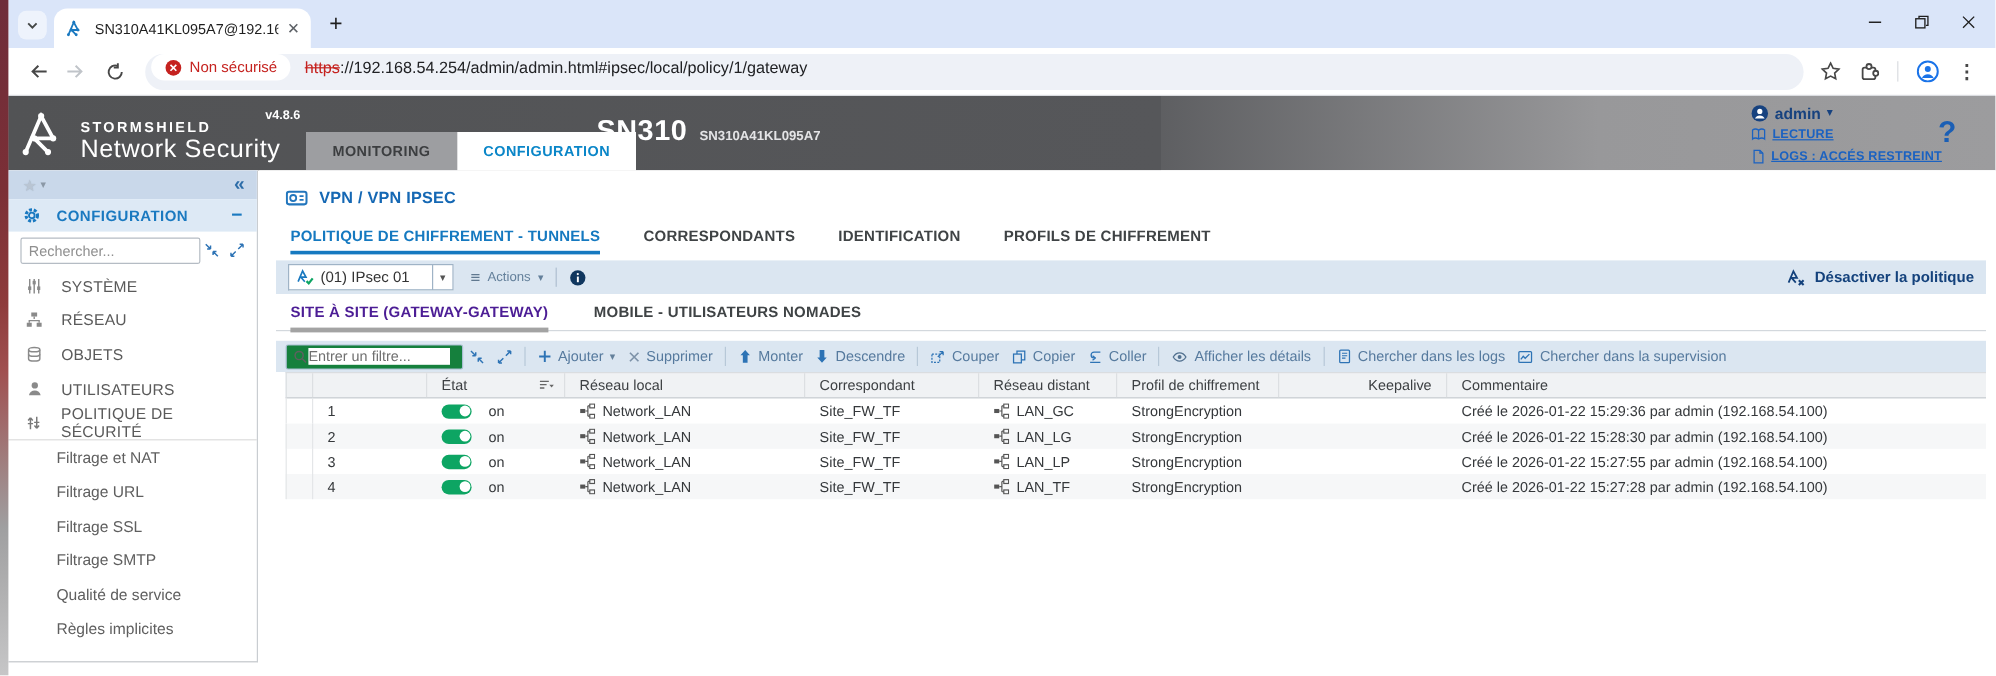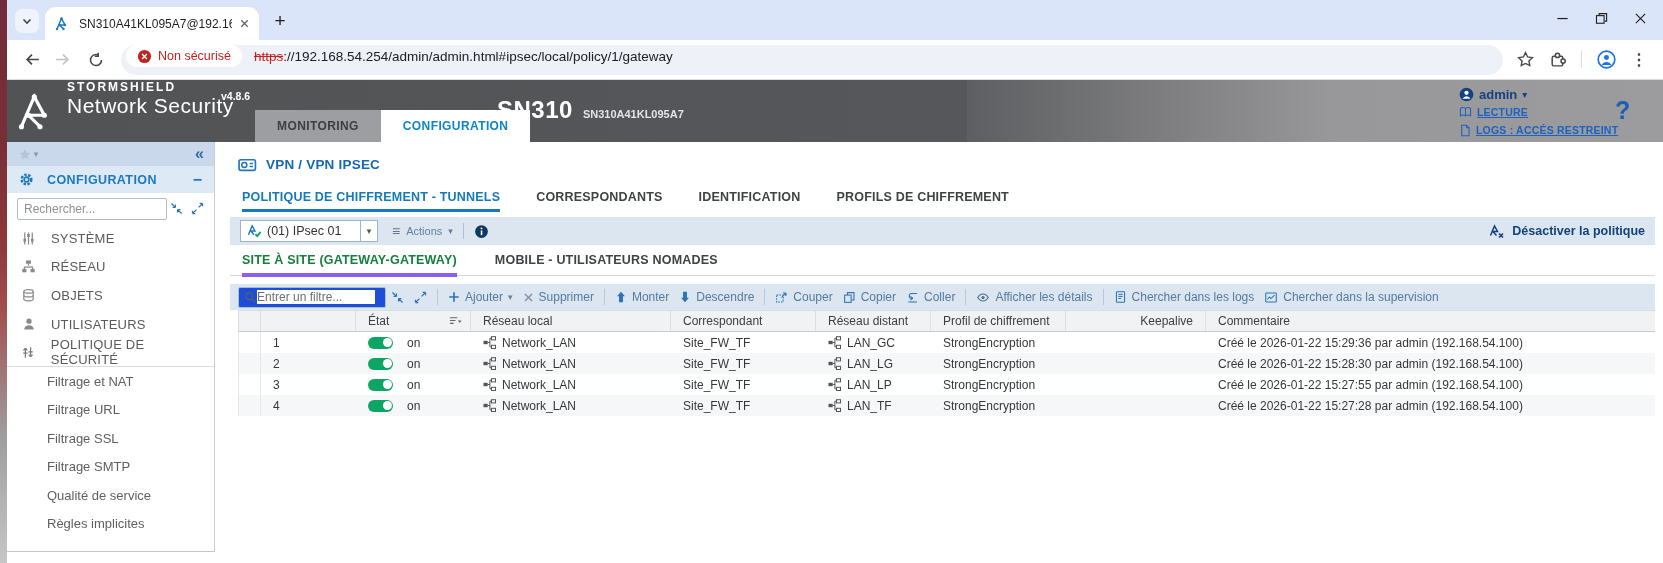--- a/index.html
+++ b/index.html
@@ -36,21 +36,21 @@
   .url-text { margin-left:12px; font-size:13.5px; color:#202124; white-space:nowrap; }
   .url-scheme { color:#c5221f; text-decoration:line-through; }
   .btool-right { display:flex; align-items:center; gap:15px; padding:0 6px; }
   .vsep-chrome { width:1px; height:17px; background:#dadce0; }
 
   
   .app-header { position:absolute; left:7px; top:80px; right:0; height:62px;
     background:linear-gradient(90deg,#525355 0%,#56575a 58%,#95959700 0),
                linear-gradient(90deg,#525355 0%,#56575a 55%,#98989a 80%,#9c9c9e 100%); }
   .ss-logo { position:absolute; left:10px; top:11px; }
-  .brand { position:absolute; left:60px; top:0; color:#fff; }
+  .brand { position:absolute; left:60px; top:19px; color:#fff; }
   .brand .b1 { font-size:12px; font-weight:700; letter-spacing:2px; }
   .brand .b2 { font-size:21px; font-weight:400; letter-spacing:.5px; margin-top:0; }
   .version { position:absolute; left:214px; top:10px; font-size:10.5px; font-weight:700; color:#fff; }
   .hdr-tabs { position:absolute; left:248px; bottom:0; display:flex; }
   .hdr-tab { height:32px; padding:0 22px; display:flex; align-items:center; font-size:12px; font-weight:700; letter-spacing:.4px; }
   .hdr-tab.monitoring { background:#9d9ea1; color:#3c3e40; }
   .hdr-tab.configuration { background:#fff; color:#0a86c8; }
   .device { position:absolute; left:490px; top:16px; color:#fff; display:flex; align-items:baseline; }
   .device .model { font-size:24px; font-weight:700; letter-spacing:.5px; }
   .device .serial { font-size:11px; font-weight:700; color:#e4e4e6; margin-left:10px; }
@@ -103,25 +103,25 @@
   .actions-burger { font-size:14px; color:#60788f; }
   .actions-label { font-size:11px; color:#64809b; }
   .caret-sm { font-size:9px; color:#64809b; }
   .vsep-blue { width:1px; height:16px; background:#aebfd0; margin:0 10px; }
   .disable-policy { margin-left:auto; display:flex; align-items:center; gap:7px; }
   .disable-label { font-size:12.5px; font-weight:600; color:#14427c; }
 
   .subtabs { position:absolute; top:111px; left:14px; right:8px; display:flex; gap:38px; padding-left:12px;
     border-bottom:1px solid #d3d8dd; }
   .subtab { font-size:12.5px; font-weight:700; letter-spacing:.2px; color:#3f4345; padding-bottom:6px; }
-  .subtab.active { color:#15803d; border-bottom:4px solid #8b5cf6; margin-bottom:-2px; }
+  .subtab.active { color:#4c1d95; border-bottom:4px solid #a3a3a3; margin-bottom:-2px; }
 
   .filter-bar { position:absolute; top:142px; left:14px; right:8px; height:26px; background:#dbe6f1;
     display:flex; align-items:center; padding:0 8px; font-size:12px; }
-  .filter-input-wrap { background:#1d4ed8; border:1px solid #a9bfd2; border-radius:2px; width:148px; height:21px;
+  .filter-input-wrap { background:#15803d; border:1px solid #a9bfd2; border-radius:2px; width:148px; height:21px;
     display:flex; align-items:center; padding:0 5px; }
   .filter-input { border:none; outline:none; width:118px; font-size:12px; color:#444; font-family:"Liberation Sans",sans-serif; }
   .filter-input::placeholder { color:#6f6f6f; }
   .tb-btn { display:flex; align-items:center; gap:5px; margin:0 5px; white-space:nowrap; }
   .tb-label { color:#567a9e; }
   .tb-sep { width:1px; height:16px; background:#b7c8d8; margin:0 5px; }
   .tree-btn2 { margin:0 5px; }
 
   
   .grid { position:absolute; top:168px; left:22px; right:8px; }

